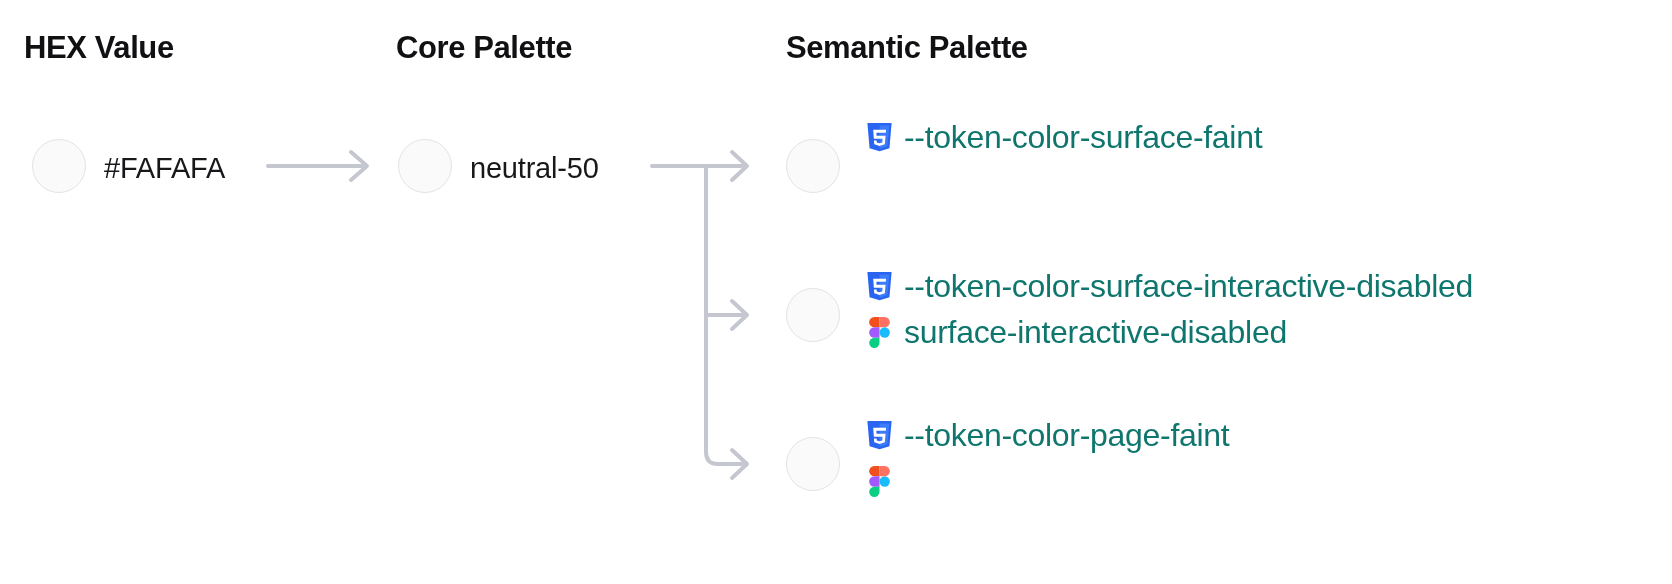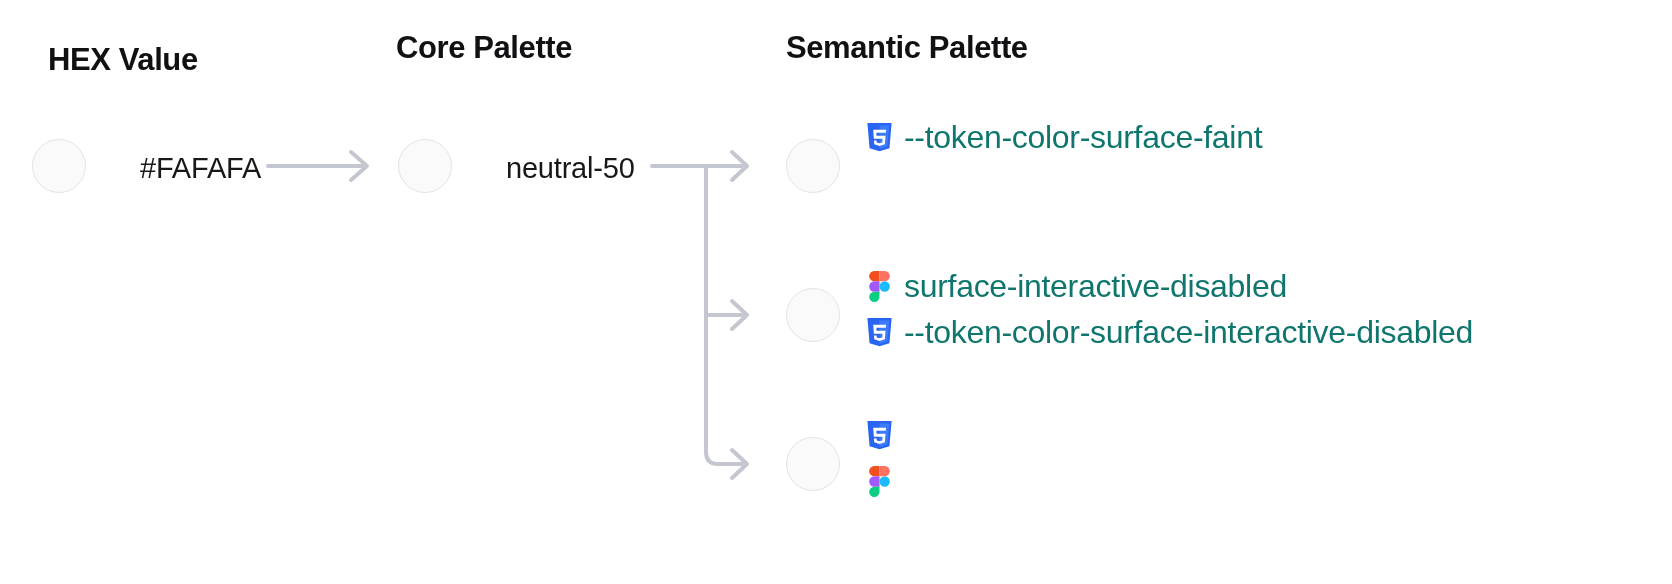--- a/index.html
+++ b/index.html
@@ -18,42 +18,41 @@
   .headers { position: absolute; top: 0; left: 0; width: 100%; height: 100px; }
   .col-header {
     position: absolute;
     top: 30px;
     font-size: 31px;
     font-weight: bold;
     letter-spacing: -0.4px;
     color: #111114;
     white-space: nowrap;
   }
-  #hdr-hex      { left: 48px; margin-top: 12px; }
+  #hdr-hex      { left: 24px; }
   #hdr-core     { left: 396px; }
   #hdr-semantic { left: 786px; }
 
   
   .swatch {
     position: absolute;
     width: 54px; height: 54px;
     border-radius: 50%;
     border: 1px solid #e3e3e8;
     box-sizing: border-box;
   }
 
   
   .value-label {
     position: absolute;
     font-size: 29px;
     font-weight: 400;
     color: #18181b;
     white-space: nowrap;
     letter-spacing: -0.2px;
-    margin-left: 36px;
   }
 
   
   #connectors {
     position: absolute;
     top: 0; left: 0;
     width: 1672px; height: 584px;
     pointer-events: none;
   }
 
@@ -126,52 +125,53 @@
         <path d="M27 7 L27 55.6 L43.4 50.3 L47.2 7 Z" fill="#3B7BFC"></path>
         <path d="M14 16 L40.5 16 L40 22 L20.5 22 L21 28.5 L39.5 28.5 L38 46 L27 49.3 L16.2 46 L15.5 38 L21 38 L21.4 42.2 L27 43.8 L32.7 42.2 L33.3 34.5 L15.3 34.5 Z" fill="#FFFFFF"></path>
       </svg>
     </span>
     <span class="sem-text">--token-color-surface-faint</span>
   </div>
 </div>
 
 <div class="sem-row" style="top:263px;">
   <div class="sem-line">
+    <span class="icon-box">
+      <svg viewBox="0 0 54 64" xmlns="http://www.w3.org/2000/svg">
+        <path d="M2 2 L52 2 L47.5 54 L27 60.5 L6.5 54 Z" fill="#2965F1"></path>
+        <path d="M27 7 L27 55.6 L43.4 50.3 L47.2 7 Z" fill="#3B7BFC"></path>
+        <path d="M14 16 L40.5 16 L40 22 L20.5 22 L21 28.5 L39.5 28.5 L38 46 L27 49.3 L16.2 46 L15.5 38 L21 38 L21.4 42.2 L27 43.8 L32.7 42.2 L33.3 34.5 L15.3 34.5 Z" fill="#FFFFFF"></path>
+      </svg>
+    </span>
+    <span class="sem-text">--token-color-surface-interactive-disabled</span>
+  </div>
+  <div class="sem-line">
     <span class="fig-box icon-box">
       <svg viewBox="0 0 36 54" xmlns="http://www.w3.org/2000/svg">
         <path d="M9 0 h9 v18 h-9 a9 9 0 0 1 0 -18 z" fill="#F24E1E"></path>
         <path d="M18 0 h9 a9 9 0 0 1 0 18 h-9 z" fill="#FF7262"></path>
         <path d="M9 18 h9 v18 h-9 a9 9 0 0 1 0 -18 z" fill="#A259FF"></path>
         <circle cx="27" cy="27" r="9" fill="#1ABCFE"></circle>
         <path d="M9 36 h9 v9 a9 9 0 1 1 -9 -9 z" fill="#0ACF83"></path>
       </svg>
     </span>
     <span class="sem-text">surface-interactive-disabled</span>
-  </div>
-  <div class="sem-line">
-    <span class="icon-box">
-      <svg viewBox="0 0 54 64" xmlns="http://www.w3.org/2000/svg">
-        <path d="M2 2 L52 2 L47.5 54 L27 60.5 L6.5 54 Z" fill="#2965F1"></path>
-        <path d="M27 7 L27 55.6 L43.4 50.3 L47.2 7 Z" fill="#3B7BFC"></path>
-        <path d="M14 16 L40.5 16 L40 22 L20.5 22 L21 28.5 L39.5 28.5 L38 46 L27 49.3 L16.2 46 L15.5 38 L21 38 L21.4 42.2 L27 43.8 L32.7 42.2 L33.3 34.5 L15.3 34.5 Z" fill="#FFFFFF"></path>
-      </svg>
-    </span>
-    <span class="sem-text">--token-color-surface-interactive-disabled</span>
   </div>
 </div>
 
 <div class="sem-row" style="top:412px;">
   <div class="sem-line">
     <span class="icon-box">
       <svg viewBox="0 0 54 64" xmlns="http://www.w3.org/2000/svg">
         <path d="M2 2 L52 2 L47.5 54 L27 60.5 L6.5 54 Z" fill="#2965F1"></path>
         <path d="M27 7 L27 55.6 L43.4 50.3 L47.2 7 Z" fill="#3B7BFC"></path>
         <path d="M14 16 L40.5 16 L40 22 L20.5 22 L21 28.5 L39.5 28.5 L38 46 L27 49.3 L16.2 46 L15.5 38 L21 38 L21.4 42.2 L27 43.8 L32.7 42.2 L33.3 34.5 L15.3 34.5 Z" fill="#FFFFFF"></path>
       </svg>
     </span>
+    <span class="sem-text">--token-color-page-faint</span>
   </div>
   <div class="sem-line">
     <span class="fig-box icon-box">
       <svg viewBox="0 0 36 54" xmlns="http://www.w3.org/2000/svg">
         <path d="M9 0 h9 v18 h-9 a9 9 0 0 1 0 -18 z" fill="#F24E1E"></path>
         <path d="M18 0 h9 a9 9 0 0 1 0 18 h-9 z" fill="#FF7262"></path>
         <path d="M9 18 h9 v18 h-9 a9 9 0 0 1 0 -18 z" fill="#A259FF"></path>
         <circle cx="27" cy="27" r="9" fill="#1ABCFE"></circle>
         <path d="M9 36 h9 v9 a9 9 0 1 1 -9 -9 z" fill="#0ACF83"></path>
       </svg>

